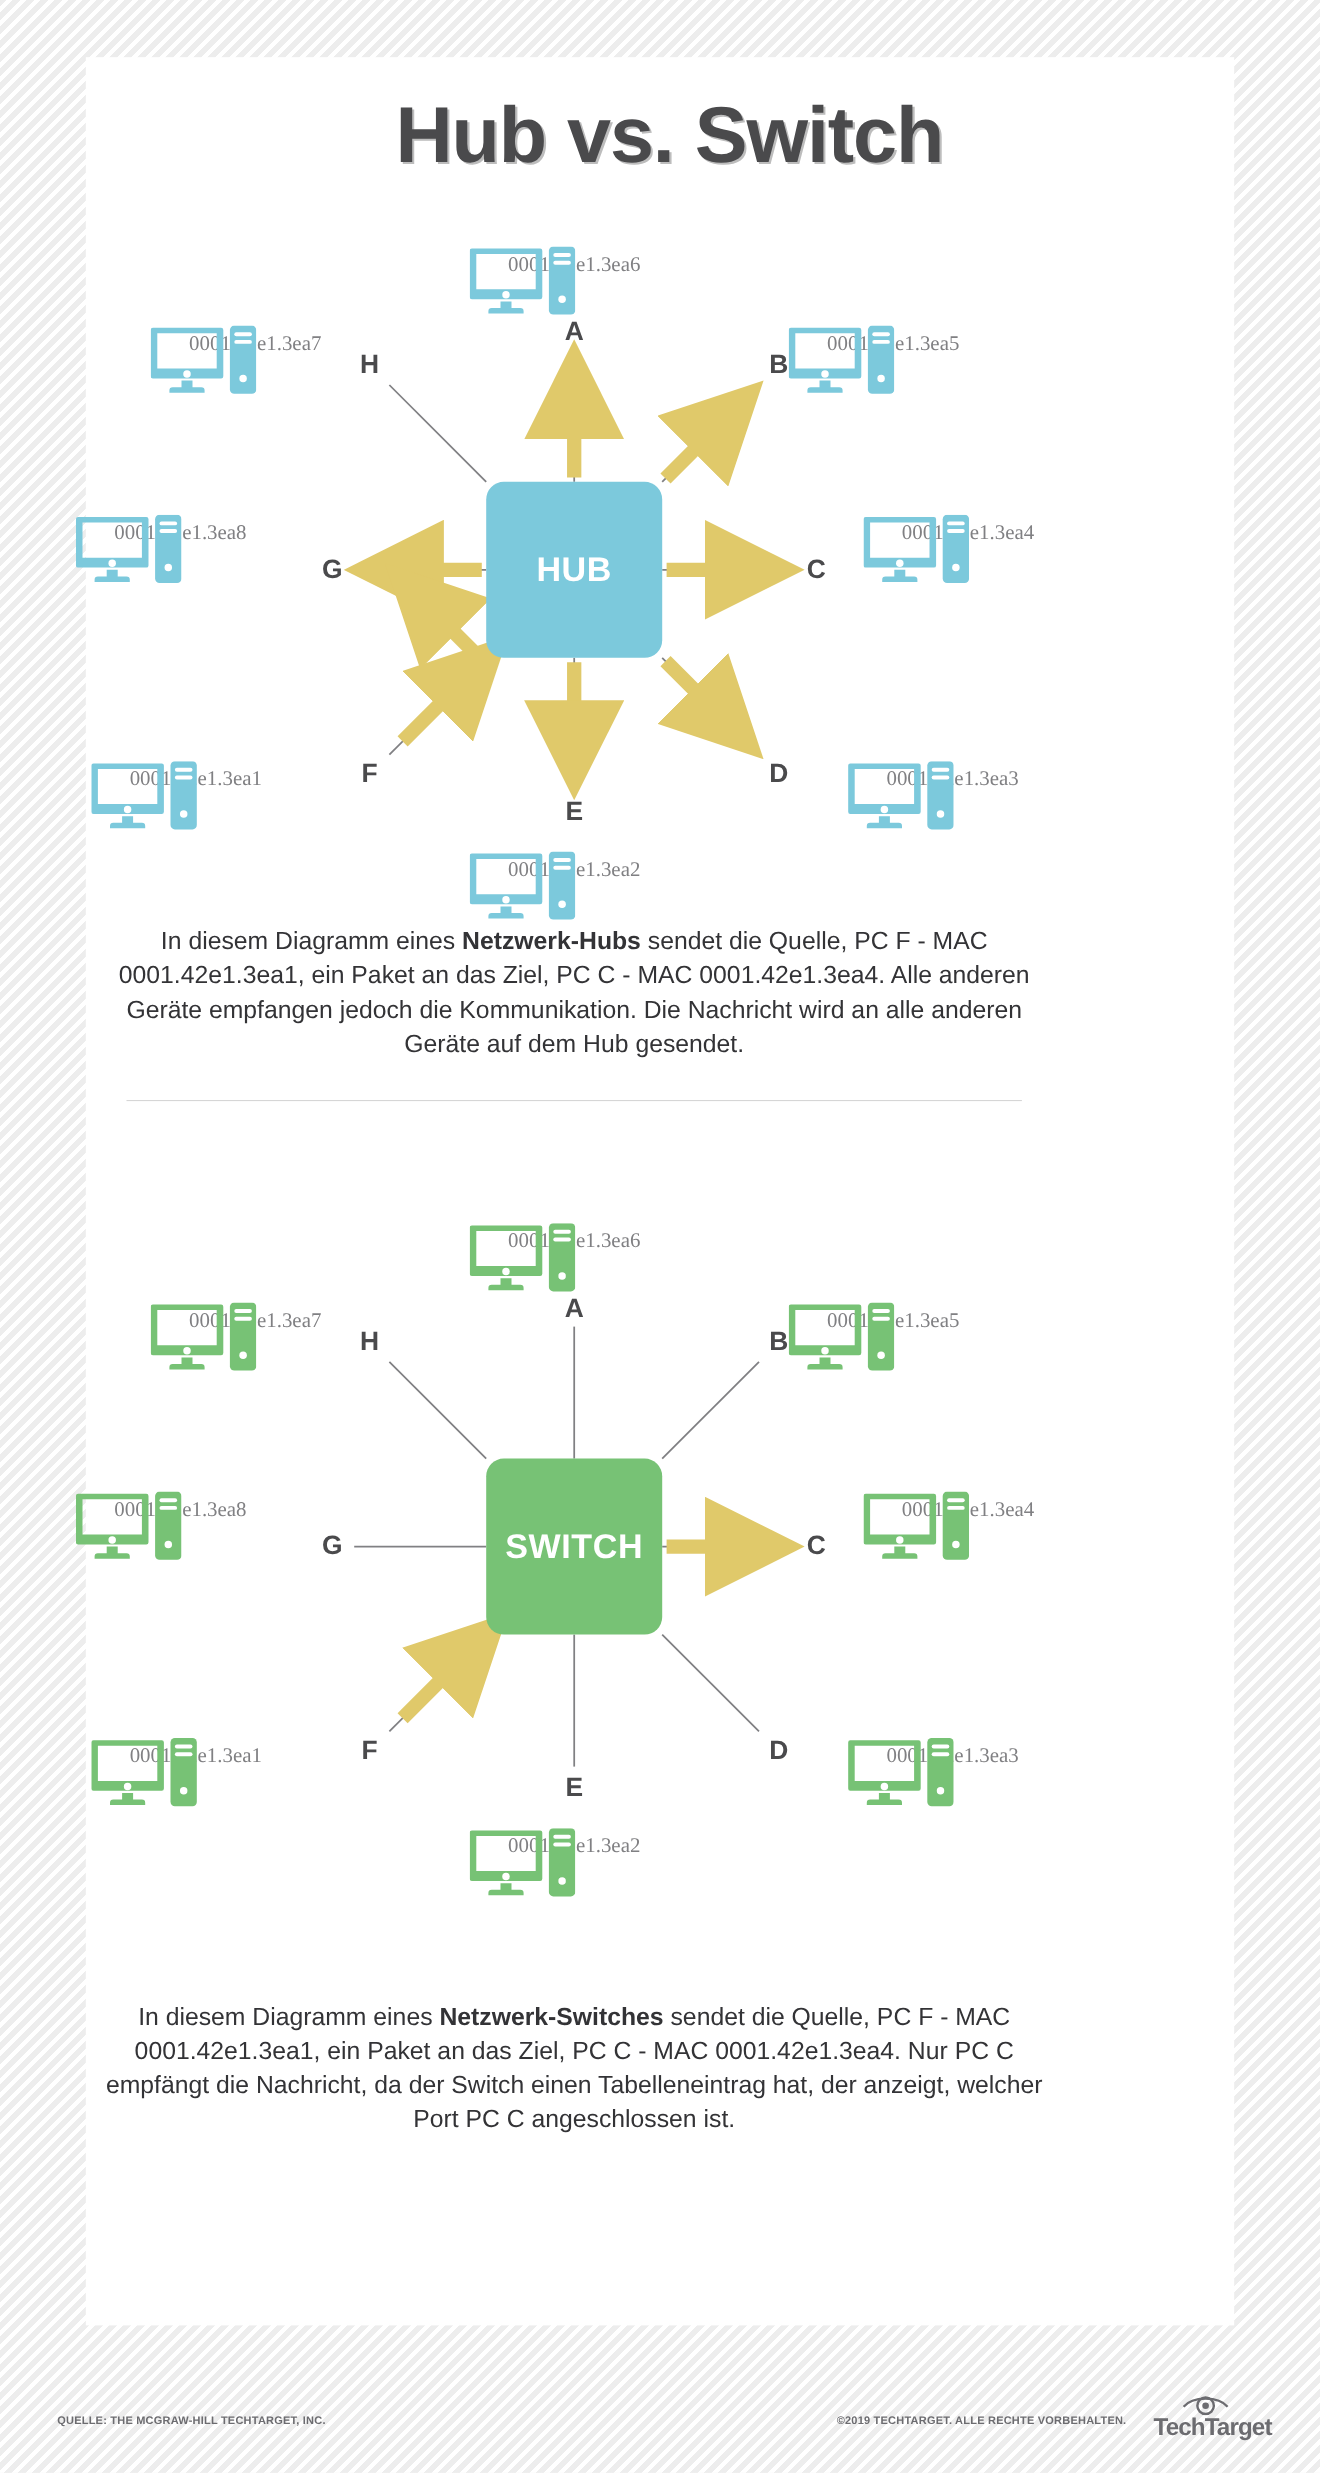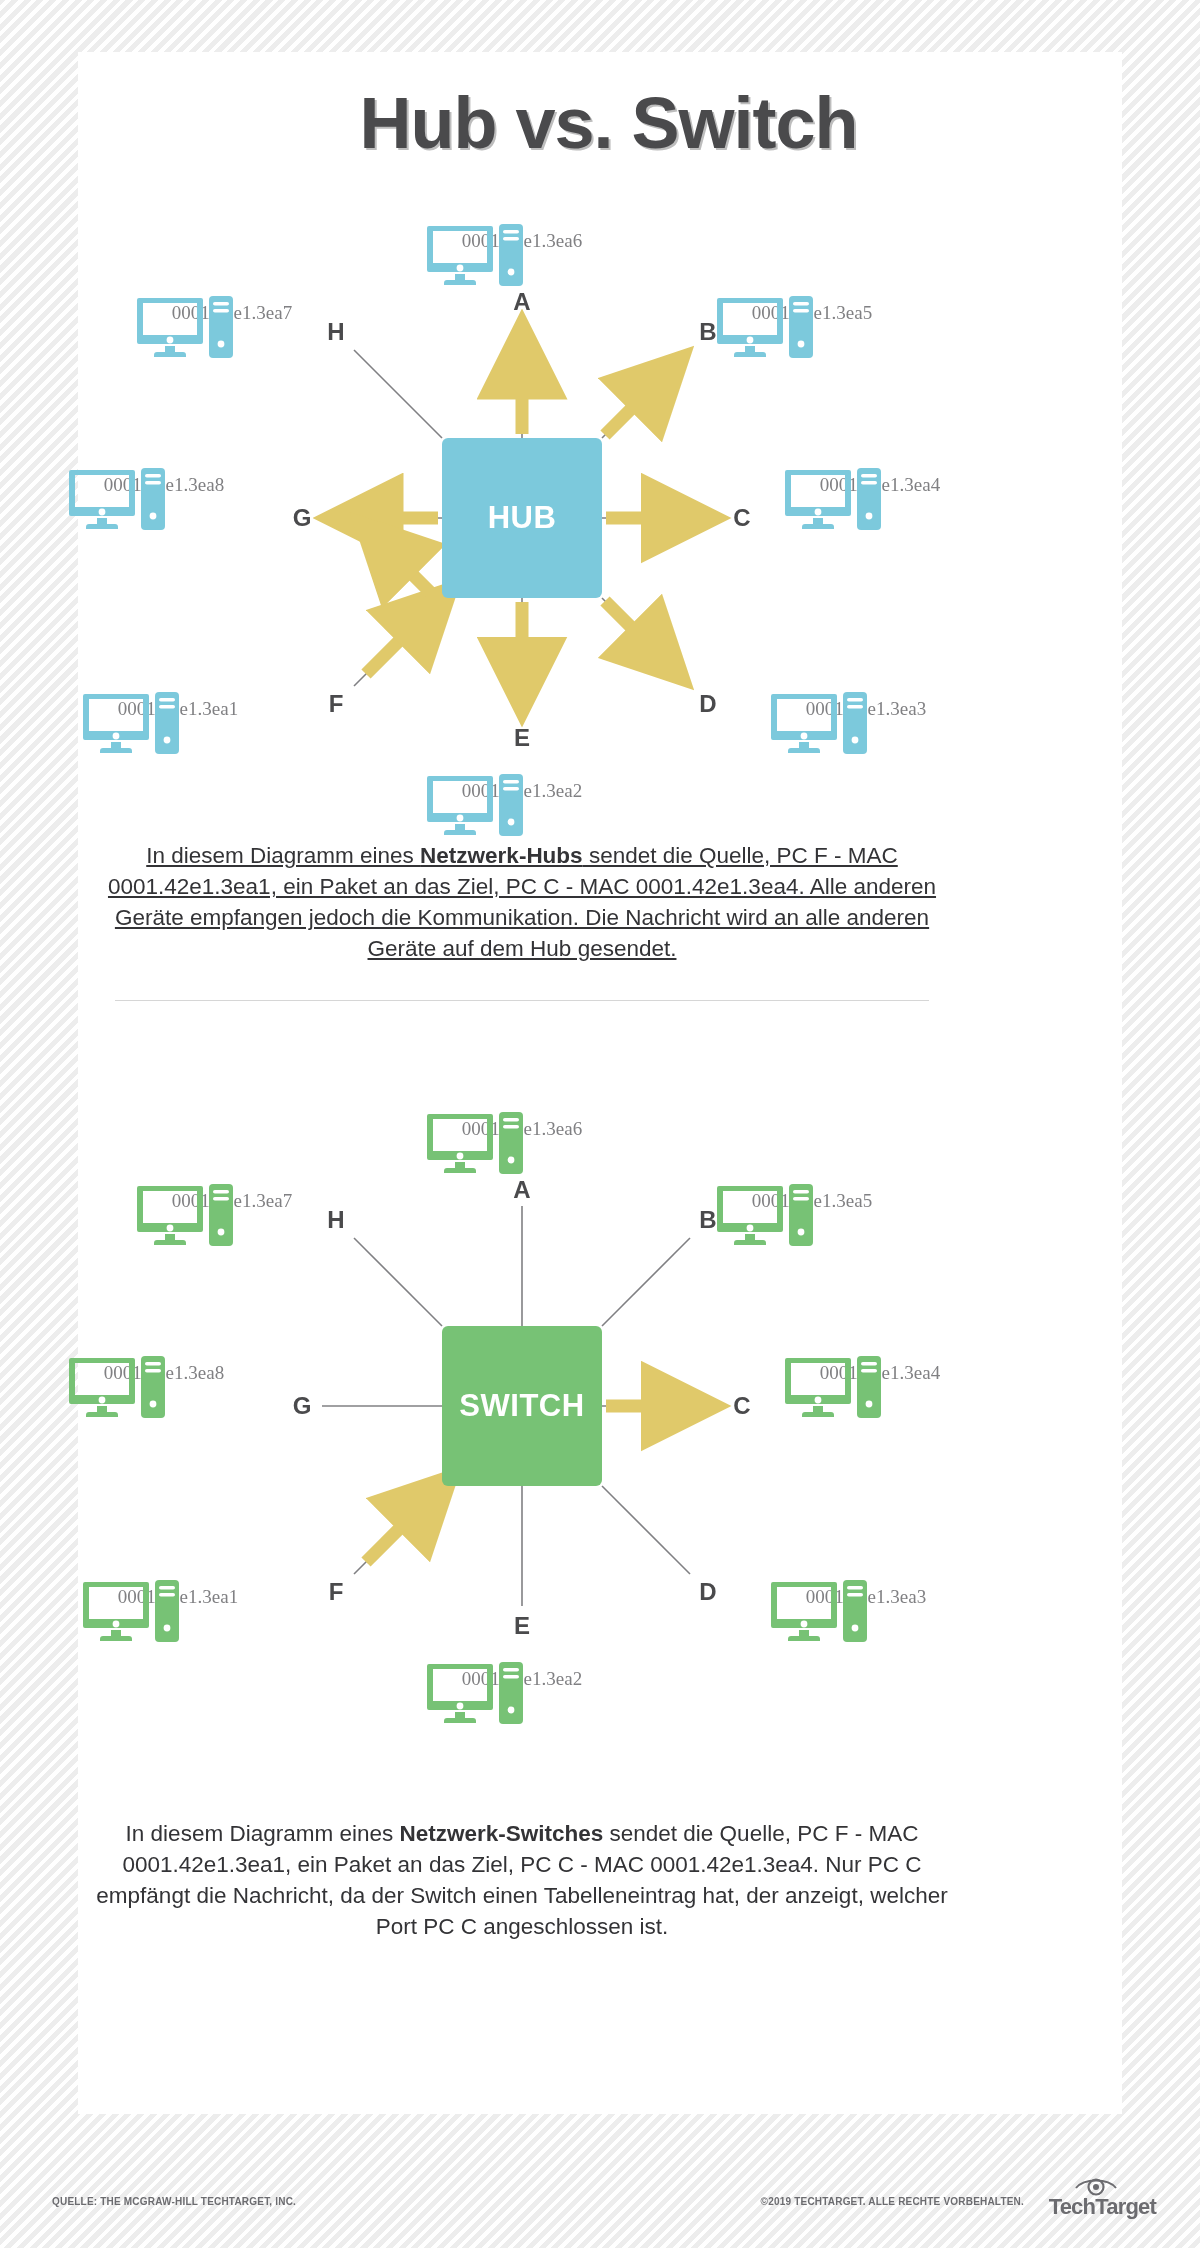--- a/index.html
+++ b/index.html
@@ -72,21 +72,21 @@
     font-weight: bold;
     color: #4a4a4c;
     transform: translate(-50%, -50%);
     font-family: "Liberation Sans", sans-serif;
   }
 
   .device-box {
     position: absolute;
     width: 160px;
     height: 160px;
-    border-radius: 6px;
+    border-radius: 16px;
     transform: translate(-50%, -50%);
     display: flex;
     align-items: center;
     justify-content: center;
     color: #ffffff;
     font-size: 31px;
     font-weight: bold;
     letter-spacing: 0.5px;
   }
   #hub-box { background: #7cc9dc; }
@@ -96,21 +96,21 @@
   .caption {
     position: absolute;
     left: 90px;
     width: 864px;
     text-align: center;
     font-size: 22.5px;
     line-height: 31px;
     color: #333336;
   }
   .caption b { font-weight: bold; }
-  #caption-hub { top: 840px; text-decoration: underline; }
+  #caption-hub { top: 840px; }
   #caption-switch { top: 1818px; }
 
   .divider {
     position: absolute;
     left: 115px;
     top: 1000px;
     width: 814px;
     height: 1px;
     background: #d6d6d6;
   }

